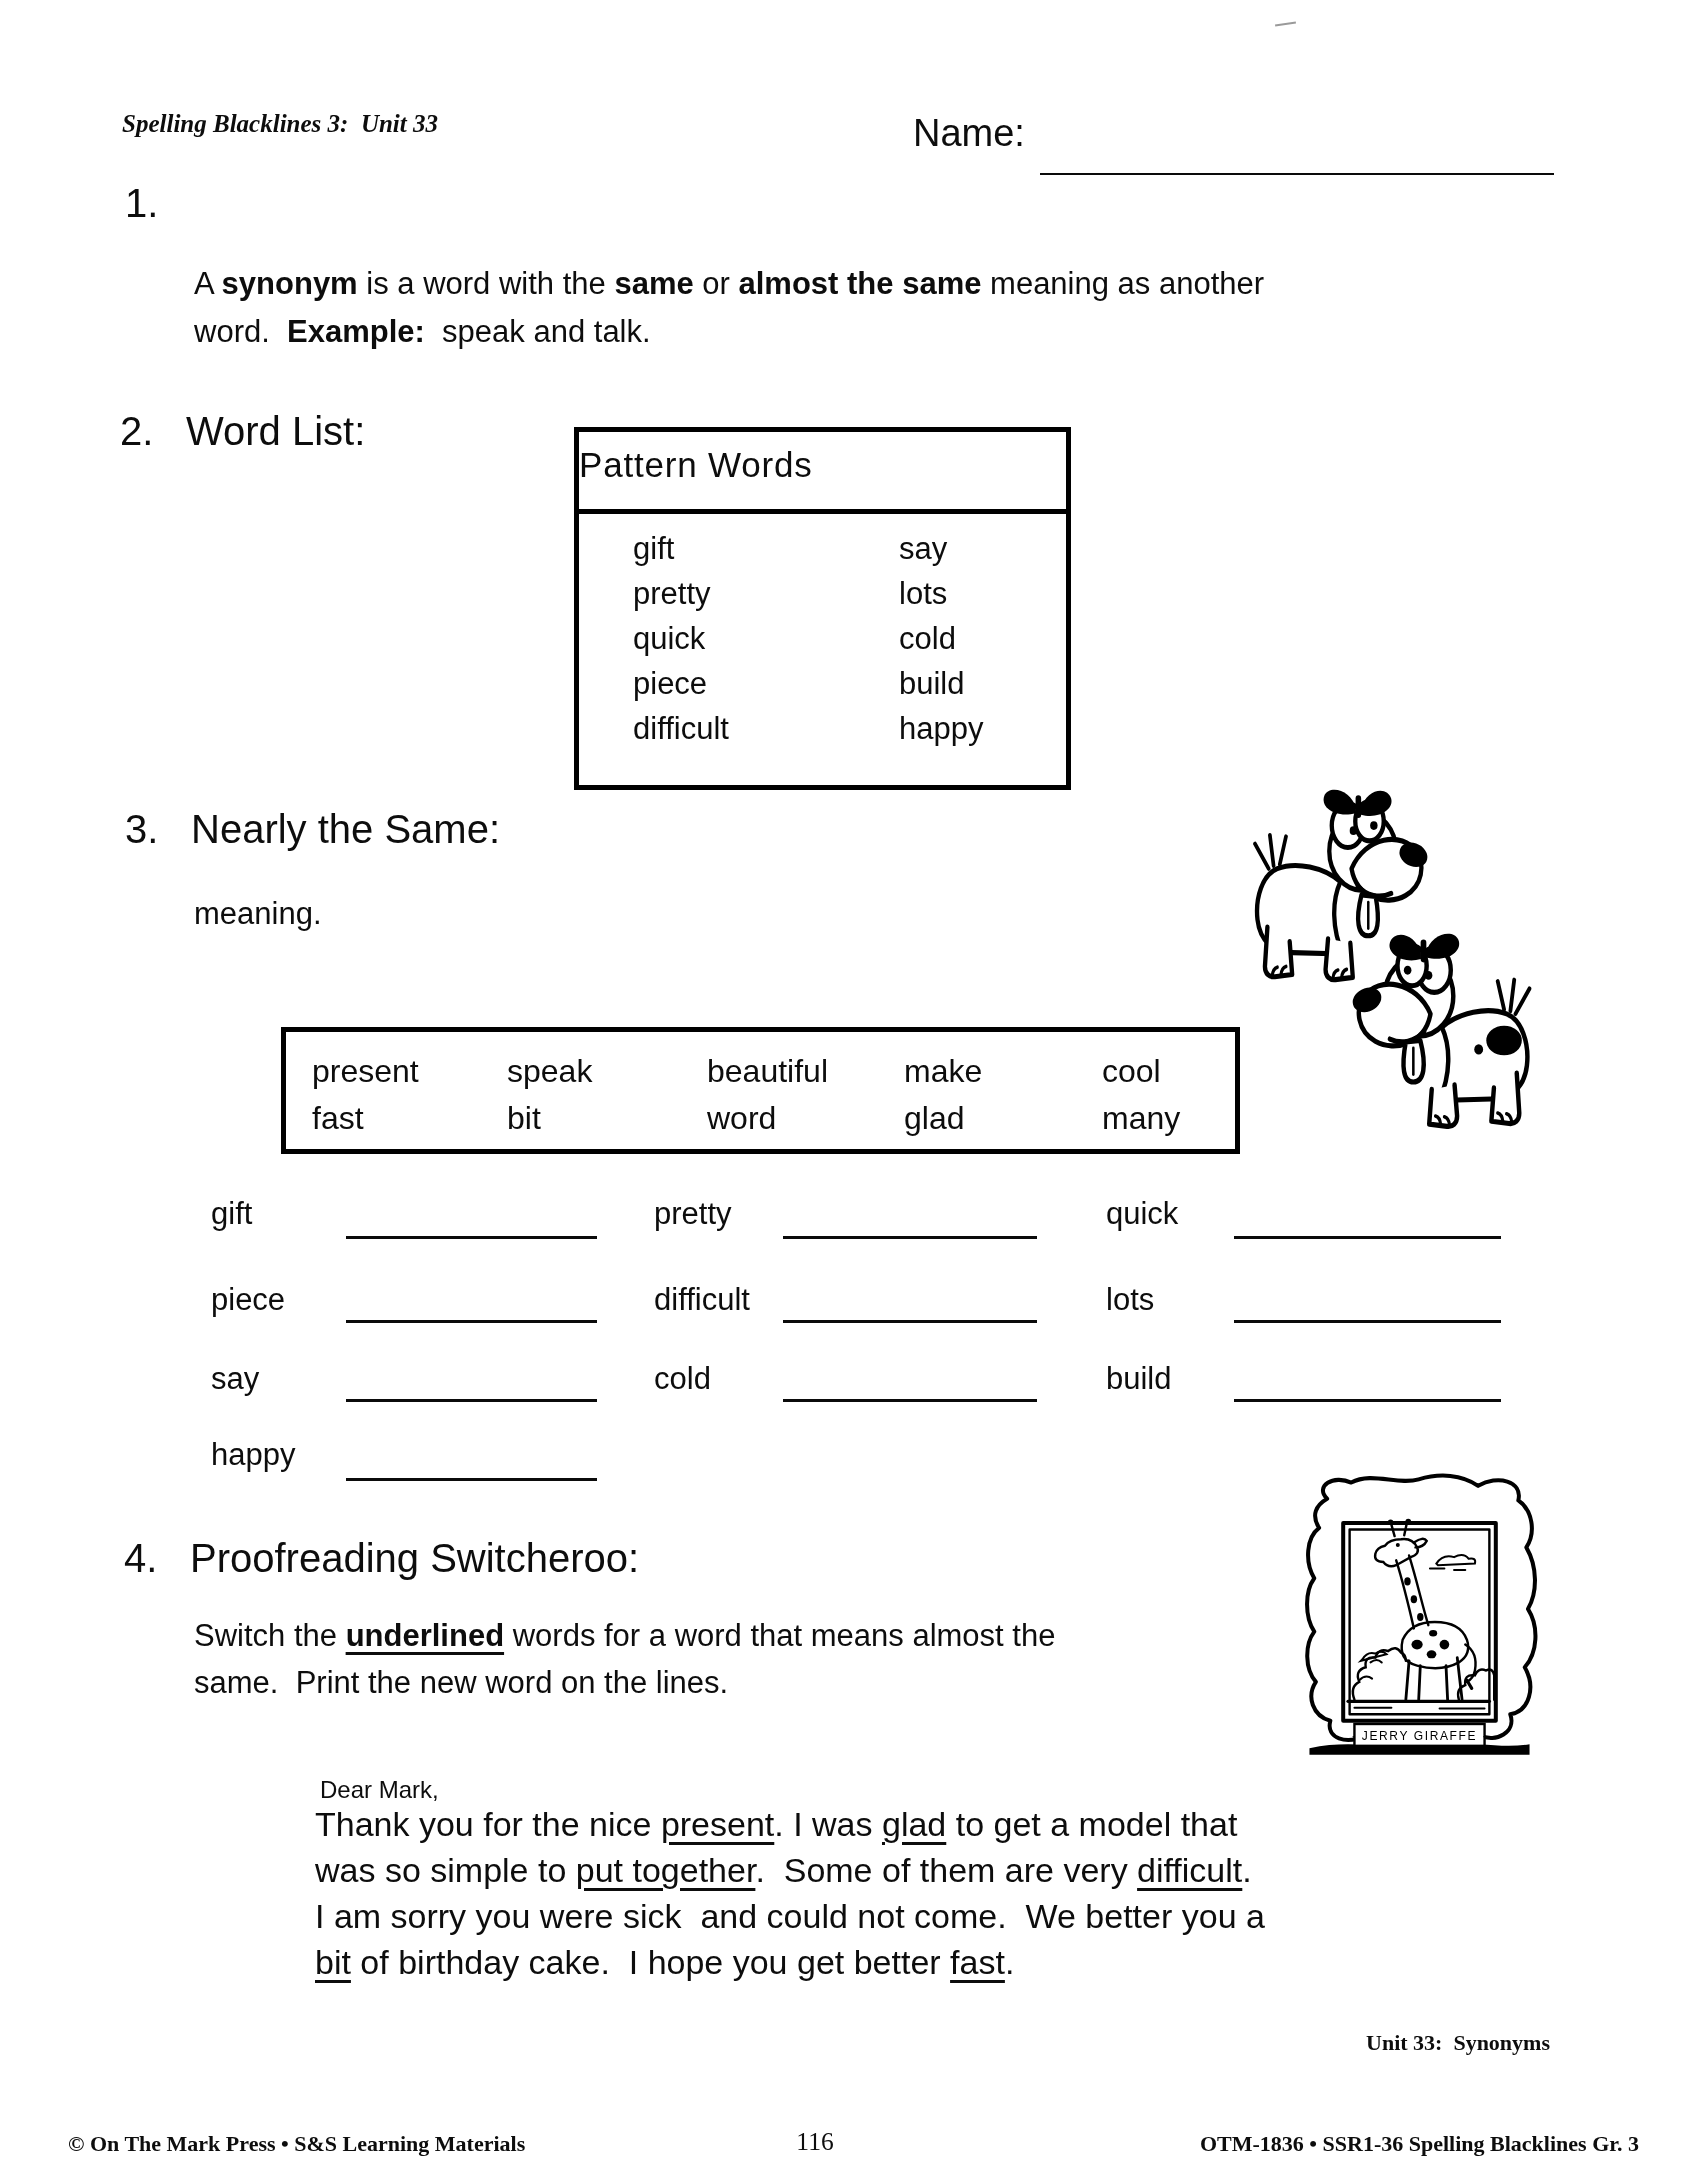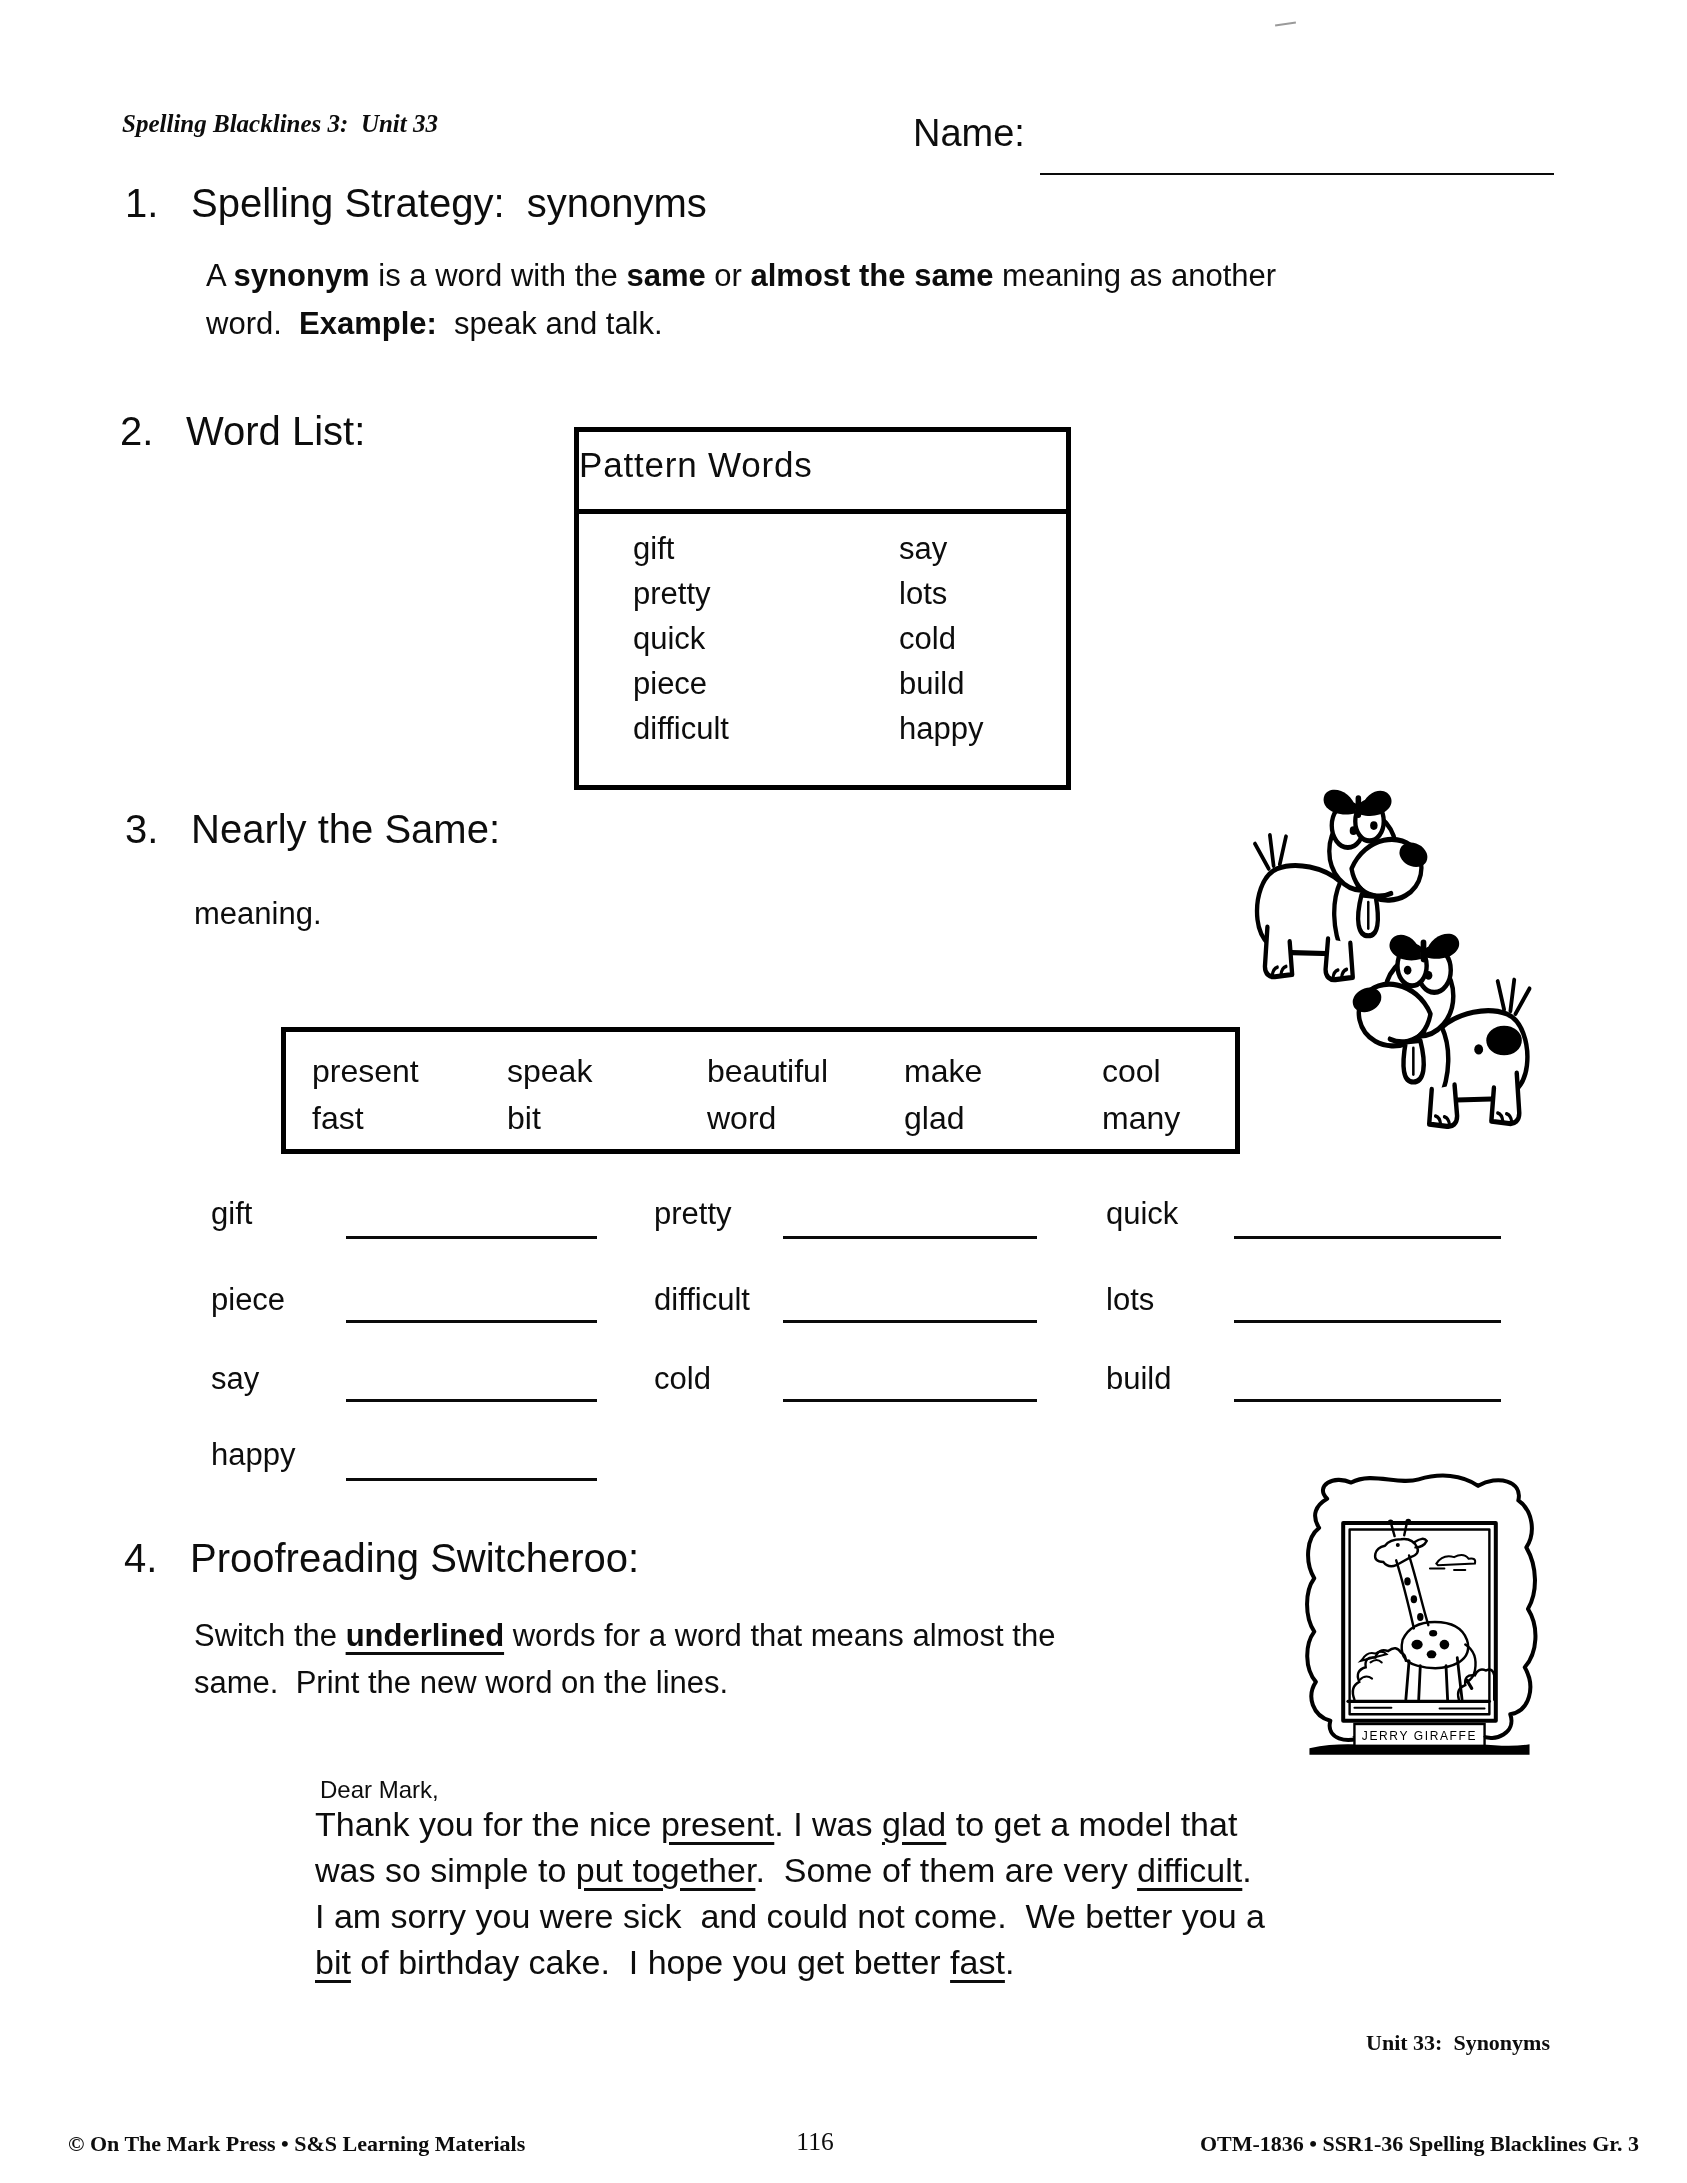--- a/index.html
+++ b/index.html
@@ -17,21 +17,21 @@
 
   .h{font-size:40px;display:flex;}
   .hnum{width:66px;flex:0 0 auto;}
   .s1h{left:125px;top:181px;}
   .s2h{left:120px;top:409px;}
   .s3h{left:125px;top:807px;}
   .s4h{left:124px;top:1536px;}
 
   .para{font-size:31px;}
   .pline{white-space:pre;}
-  .s1p{left:194px;top:252px;line-height:48px;margin-left:12px;}
+  .s1p{left:194px;top:260px;line-height:48px;}
   .s3p{left:194px;top:891px;line-height:45px;}
   .s4p{left:194px;top:1612px;line-height:47px;}
 
   .wlbox{left:574px;top:427px;width:487px;height:353px;border:5px solid #000;}
   .wltitle{position:absolute;left:0;top:13px;width:100%;font-size:35px;letter-spacing:0.8px;}
   .wldiv{position:absolute;left:0;top:77px;width:100%;border-top:5px solid #000;}
   .wlcol{position:absolute;top:94px;font-size:31px;line-height:45px;}
   .wlleft{left:54px;}
   .wlright{left:320px;}
 
@@ -64,21 +64,20 @@
 
 <div class="page">
 
   <div class="abs booklet pre">Spelling Blacklines 3:  Unit 33</div>
   <div class="abs artifact"></div>
   <div class="abs name-label">Name:</div>
   <div class="abs name-line"></div>
 
   <div class="abs h s1h">
     <span class="hnum">1.</span>
-    <span class="pre">Spelling Strategy:  synonyms</span>
   </div>
   <div class="abs para s1p">
     <div class="pline"><span>A </span><span class="b">synonym</span><span> is a word with the </span><span class="b">same</span><span> or </span><span class="b">almost the same</span><span> meaning as another</span></div>
     <div class="pline"><span>word.  </span><span class="b">Example:</span><span>  speak and talk.</span></div>
   </div>
 
   <div class="abs h s2h">
     <span class="hnum">2.</span>
     <span class="pre">Word List:</span>
   </div>

